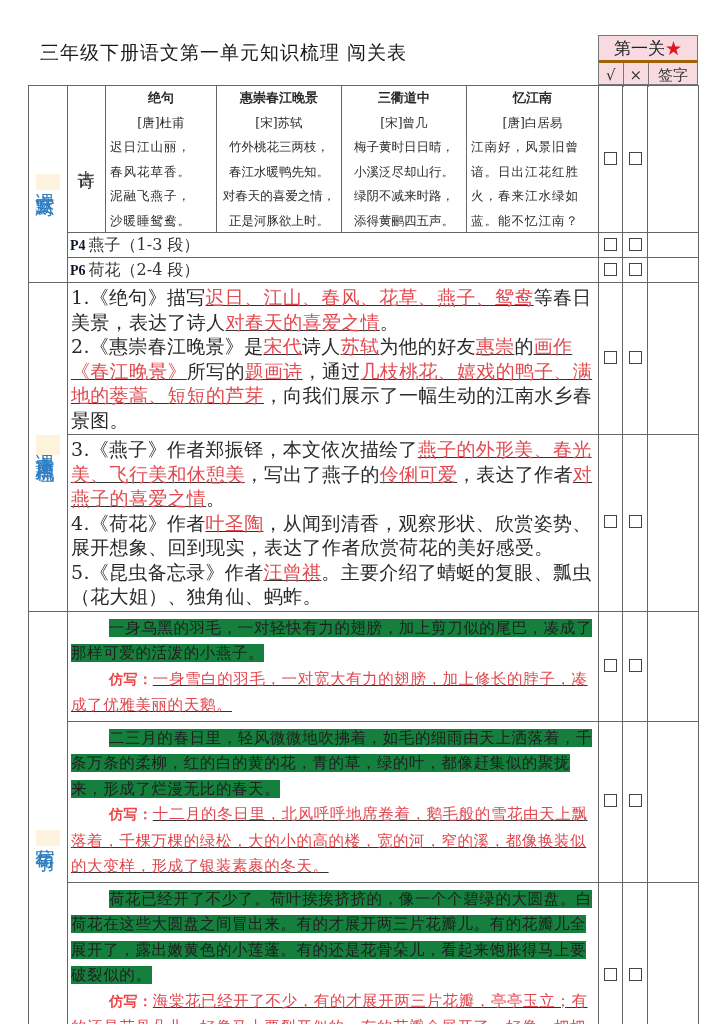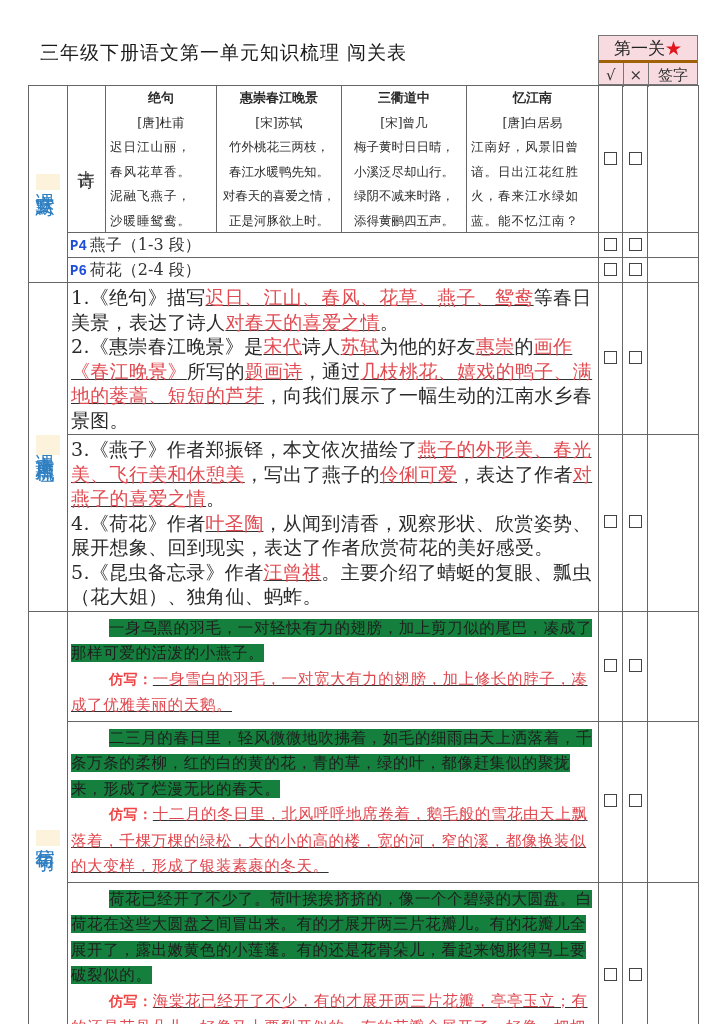--- a/index.html
+++ b/index.html
@@ -28,21 +28,21 @@
 
   .poem-grid { display: flex; height: 146px; }
   .poem-type { width: 37px; border-right: 1px solid #666; display: flex; align-items: center; justify-content: center;
                font-size: 17px; line-height: 24px; writing-mode: vertical-rl; letter-spacing: 2px; color: #333; }
   .poem { border-right: 1px solid #666; font-size: 12.5px; line-height: 24.5px; text-align: center; color: #2a2a2a; }
   .poem:last-child { border-right: none; }
   .poem .ptitle { font-weight: bold; font-size: 13px; }
   .poem .left { text-align: left; padding-left: 4px; letter-spacing: 1px; font-family: Liberation Serif, serif; }
 
   .pline { font-size: 16px; height: 24px; line-height: 24px; padding-left: 2px; color: #333; }
-  .pline .pg { color: #1d4ed8; font-weight: bold; font-family: Liberation Mono, monospace; font-size: 14px; margin-right: 3px; margin-top: 12px; }
+  .pline .pg { color: #0f172a; font-weight: bold; font-family: Liberation Serif, serif; font-size: 14px; margin-right: 3px; margin-top: 12px; }
 
   .notes { font-size: 19px; line-height: 24.5px; padding: 2px 4px 2px 3px; color: #2a2a2a; letter-spacing: 0.3px; }
   .red-u { color: #e04a50; text-decoration: underline; text-decoration-color: #333; }
 
   .pass { font-size: 15.5px; line-height: 25.5px; padding: 4px 4px 2px 3px; color: #1e1e1e; letter-spacing: 0.6px; }
   .orig { background: #15803d; }
   .imit-label { color: #ef4444; font-weight: bold; font-size: 14px; font-family: Liberation Mono, monospace; }
   .imit { color: #e0474e; text-decoration: underline; text-decoration-color: #333; }
   .indent { display: inline-block; width: 38px; }
 </style>

